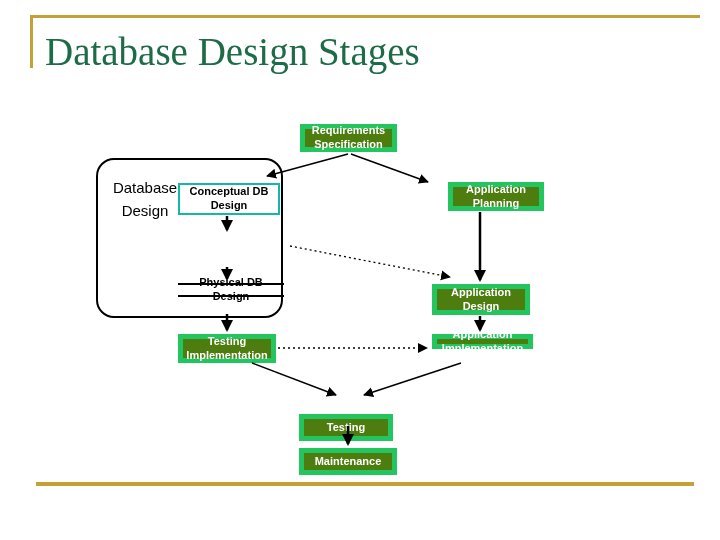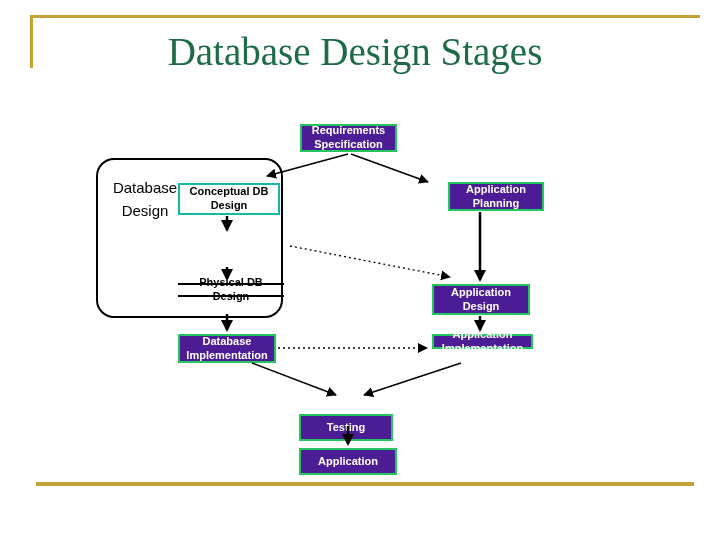--- a/index.html
+++ b/index.html
@@ -11,30 +11,30 @@
     overflow: hidden;
     font-family: "Liberation Sans", sans-serif;
   }
   
   .rule-top      { position: absolute; left: 30px; top: 15px; width: 670px; height: 3px; background: #c2a136; }
   .rule-left     { position: absolute; left: 30px; top: 15px; width: 3px;  height: 53px; background: #c2a136; }
   .rule-bottom   { position: absolute; left: 36px; top: 482px; width: 658px; height: 4px; background: #c2a136; }
   .title {
     position: absolute; left: 45px; top: 30px; width: 620px;
     font-family: "Liberation Serif", serif;
-    font-size: 39px; line-height: 1.12; color: #1e6b48; white-space: nowrap; text-align: center;
+    font-size: 39px; line-height: 1.12; color: #1e6b48; white-space: nowrap;
   }
   
   .node {
     position: absolute;
     display: flex; align-items: center; justify-content: center;
     text-align: center; font-size: 11px; font-weight: bold; line-height: 1.25;
     box-sizing: border-box; padding: 0 2px;
   }
-  .node.gray  { background: #4c1d95; border: 2px solid #22c55e; color: #ffffff; }
+  .node.gray  { background: #4d7c0f; border: 5px solid #22c55e; color: #ffffff; }
   .node.white { background: #ffffff; border: 2px solid #14b8a6; color: #000000; }
   .node.openbox {
     background: transparent; color: #000000;
     border-top: 2px solid #000; border-bottom: 2px solid #000;
   }
   .group-box {
     position: absolute; left: 96px; top: 158px; width: 187px; height: 160px;
     background: #ffffff; border: 2px solid #000; border-radius: 18px;
     box-sizing: border-box;
   }
@@ -65,26 +65,26 @@
   <div class="rule-top"></div>
   <div class="rule-left"></div>
   <div class="title">Database Design Stages</div>
 
   <div class="group-box"></div>
   <div class="group-label">Database Design</div>
 
   <div class="node gray" id="requirements">Requirements Specification</div>
   <div class="node white" id="conceptual">Conceptual DB Design</div>
   <div class="node openbox" id="physical">Physical DB Design</div>
-  <div class="node gray" id="db-impl">Database Implementation</div>
+  <div class="node gray" id="db-impl">Testing Implementation</div>
   <div class="node gray" id="app-planning">Application Planning</div>
   <div class="node gray" id="app-design">Application Design</div>
   <div class="node gray" id="app-impl">Application Implementation</div>
   <div class="node gray" id="testing">Testing</div>
-  <div class="node gray" id="maintenance">Application</div>
+  <div class="node gray" id="maintenance">Maintenance</div>
 
   <svg class="arrows" width="720" height="540" viewBox="0 0 720 540">
     <defs>
       <marker id="ah" markerUnits="userSpaceOnUse" markerWidth="11" markerHeight="11" refX="9" refY="5" orient="auto">
         <path d="M0,0 L10,5 L0,10 Z" fill="#000"></path>
       </marker>
       <marker id="ahb" markerUnits="userSpaceOnUse" markerWidth="14" markerHeight="14" refX="10" refY="6" orient="auto">
         <path d="M0,0 L12,6 L0,12 Z" fill="#000"></path>
       </marker>
     </defs>

